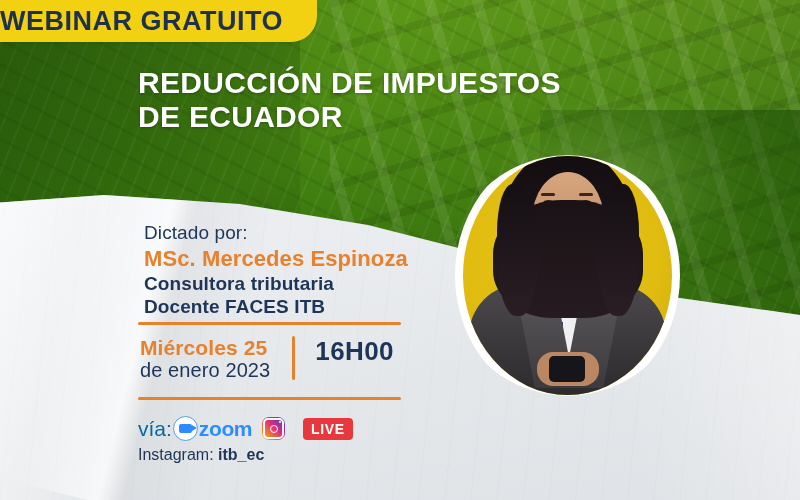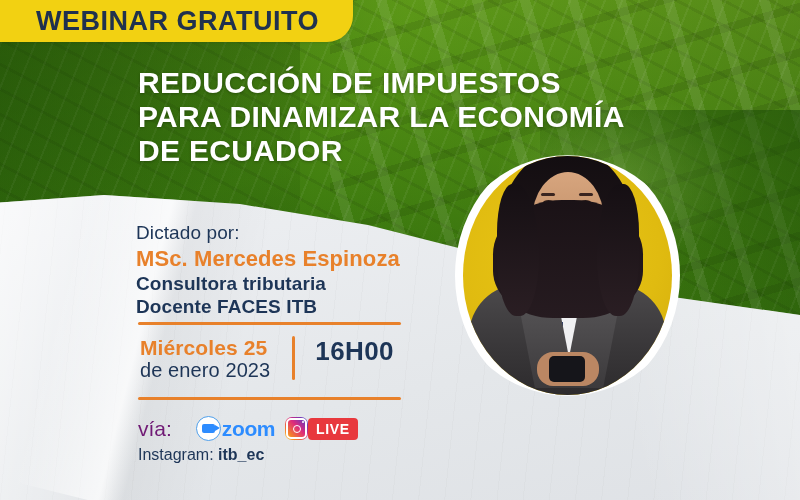--- a/index.html
+++ b/index.html
@@ -68,21 +68,20 @@
     padding:0 34px 0 40px;
     display:flex;align-items:center;
     background:#f2d112;
     border-radius:0 0 26px 0;
     box-shadow:0 1px 3px rgba(0,0,0,.10);
   }
   .badge span{
     font-size:27px;font-weight:bold;letter-spacing:.5px;
     color:#20314e;white-space:nowrap;
     font-family:"Liberation Sans",sans-serif;
-    padding-left:36px;
   }
 
   
   .title{
     position:absolute;left:138px;top:66px;width:560px;
   }
   .title div{
     color:#ffffff;font-weight:bold;font-size:30px;line-height:34px;
     letter-spacing:.3px;text-shadow:0 1px 3px rgba(0,0,0,.28);
     white-space:nowrap;
@@ -172,40 +171,40 @@
     border-radius:40% 60% 50% 50%;
     background:linear-gradient(180deg,#150f13,#2a1e23);
   }
   .p-hairfrontR{
     position:absolute;left:134px;top:28px;width:42px;height:132px;
     border-radius:60% 40% 50% 50%;
     background:linear-gradient(180deg,#150f13,#2a1e23);
   }
 
   
-  .speaker{position:absolute;left:136px;top:222px;}
+  .speaker{position:absolute;left:144px;top:222px;}
   .s-lead{font-size:19px;color:#1d3557;letter-spacing:.1px;}
   .s-name{font-size:22px;font-weight:bold;color:#e8812b;margin-top:2px;letter-spacing:.1px;}
   .s-role{font-size:19px;font-weight:bold;color:#1d3557;margin-top:1px;letter-spacing:.1px;}
 
   .rule{position:absolute;left:138px;height:3px;background:#e8812b;border-radius:2px;}
   .rule.top{top:322px;width:263px;}
   .rule.bot{top:397px;width:263px;}
 
   .when{position:absolute;left:140px;top:336px;display:flex;align-items:flex-start;}
   .when .dcol{display:flex;flex-direction:column;}
   .d-day{font-size:21px;font-weight:bold;color:#e8812b;letter-spacing:.1px;line-height:23px;}
   .d-month{font-size:20px;color:#1d3557;letter-spacing:.1px;line-height:23px;}
   .vbar{width:3px;height:44px;background:#e8812b;margin:0 20px 0 22px;border-radius:2px;}
   .d-time{font-size:26px;font-weight:bold;color:#1d3557;letter-spacing:.4px;}
 
   .live{position:absolute;left:138px;top:412px;}
   .l-head{font-size:20px;font-weight:bold;color:#1d3557;letter-spacing:.1px;}
   .l-row{display:flex;align-items:center;margin-top:4px;}
-  .l-via{font-size:21px;color:#701a75;margin-right:24px;}
+  .l-via{font-size:21px;color:#0369a1;margin-right:1px;}
   .zoom-logo{display:flex;align-items:center;text-align:center;}
   .zoom-circle{
     width:23px;height:23px;border-radius:50%;
     border:1.6px solid #4f9fea;background:#ffffff;
     display:flex;align-items:center;justify-content:center;margin-right:1px;
   }
   .zoom-cam{
     width:13px;height:9px;background:#2d8cff;border-radius:2px;position:relative;
   }
   .zoom-cam:after{
@@ -219,21 +218,21 @@
     background:linear-gradient(45deg,#f9d74a 0%,#f58529 22%,#dd2a7b 56%,#8134af 80%,#515bd4 100%);
     display:flex;align-items:center;justify-content:center;
   }
   .ig-inner{
     width:17px;height:17px;border-radius:5px;border:2px solid #ffffff;
     display:flex;align-items:center;justify-content:center;position:relative;
   }
   .ig-lens{width:6px;height:6px;border-radius:50%;border:1.6px solid #ffffff;}
   .ig-dot{position:absolute;right:1px;top:1px;width:2px;height:2px;border-radius:50%;background:#fff;}
   .live-chip{
-    margin-left:0;background:#e8383d;color:#ffffff;
+    margin-left:18px;background:#e8383d;color:#ffffff;
     font-size:14px;font-weight:bold;letter-spacing:.6px;
     padding:3px 8px;border-radius:4px;
   }
   .l-ig{font-size:16px;color:#1d3557;margin-top:5px;}
   .l-ig b{font-weight:bold;margin-top:36px;}
 </style>
 </head>
 <body>
 
 <div id="poster">
@@ -249,21 +248,20 @@
     <div class="fold"></div>
     <div class="crease"></div>
   </div>
 
   <div class="badge">
     <span>WEBINAR GRATUITO</span>
   </div>
 
   <div class="title">
     <div>REDUCCIÓN DE IMPUESTOS</div>
-    <div>PARA DINAMIZAR LA ECONOMÍA</div>
     <div>DE ECUADOR</div>
   </div>
 
   <div class="photo-wrap">
     <div class="ring"></div>
     <div class="disc">
       <div class="person">
         <div class="p-hair"></div>
         <div class="p-neck"></div>
         <div class="p-body"></div>

